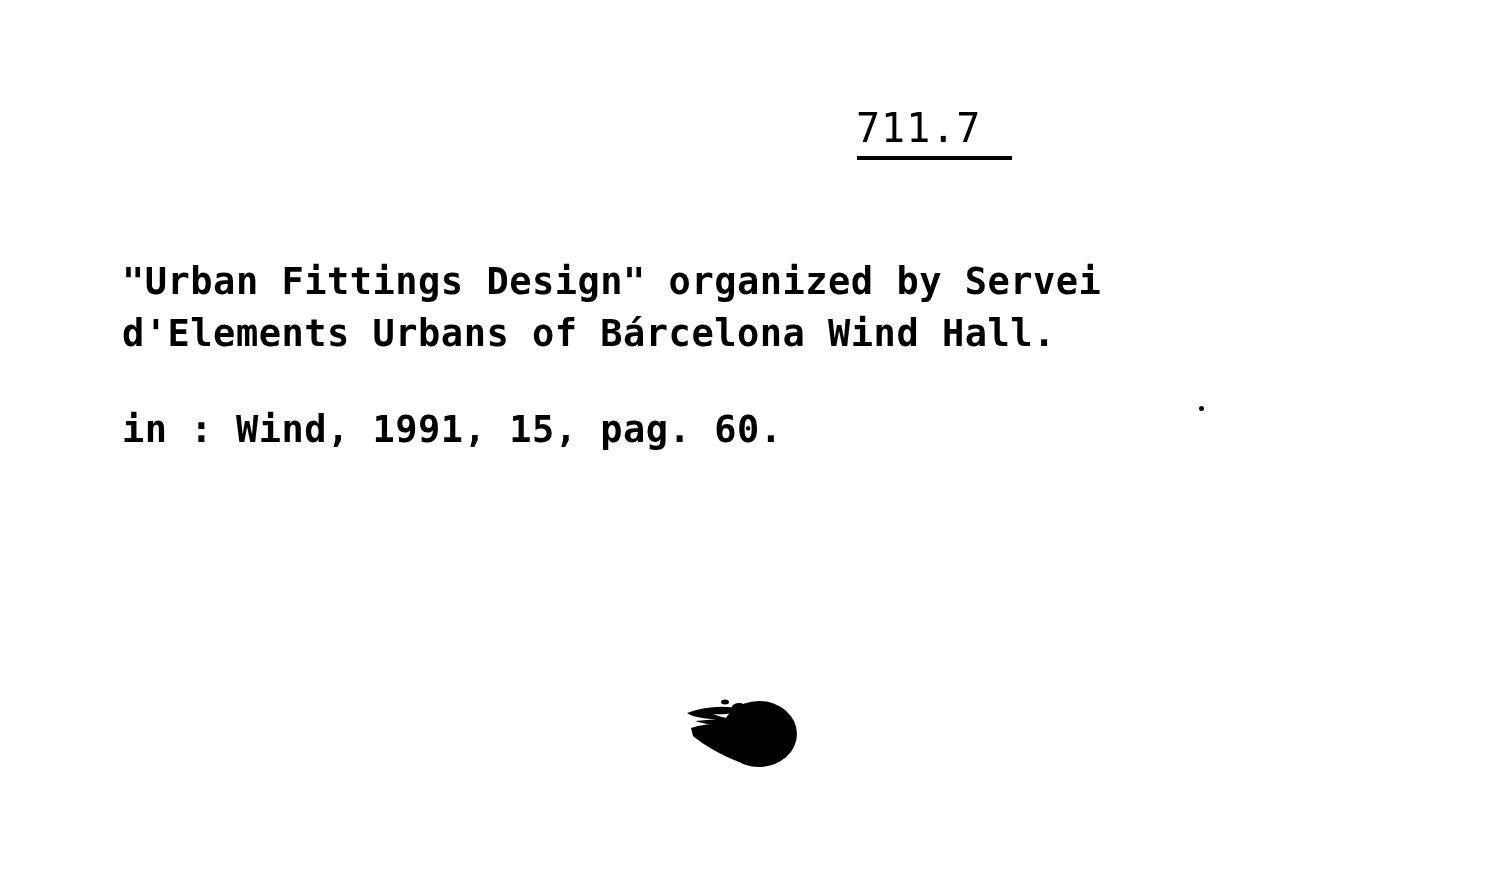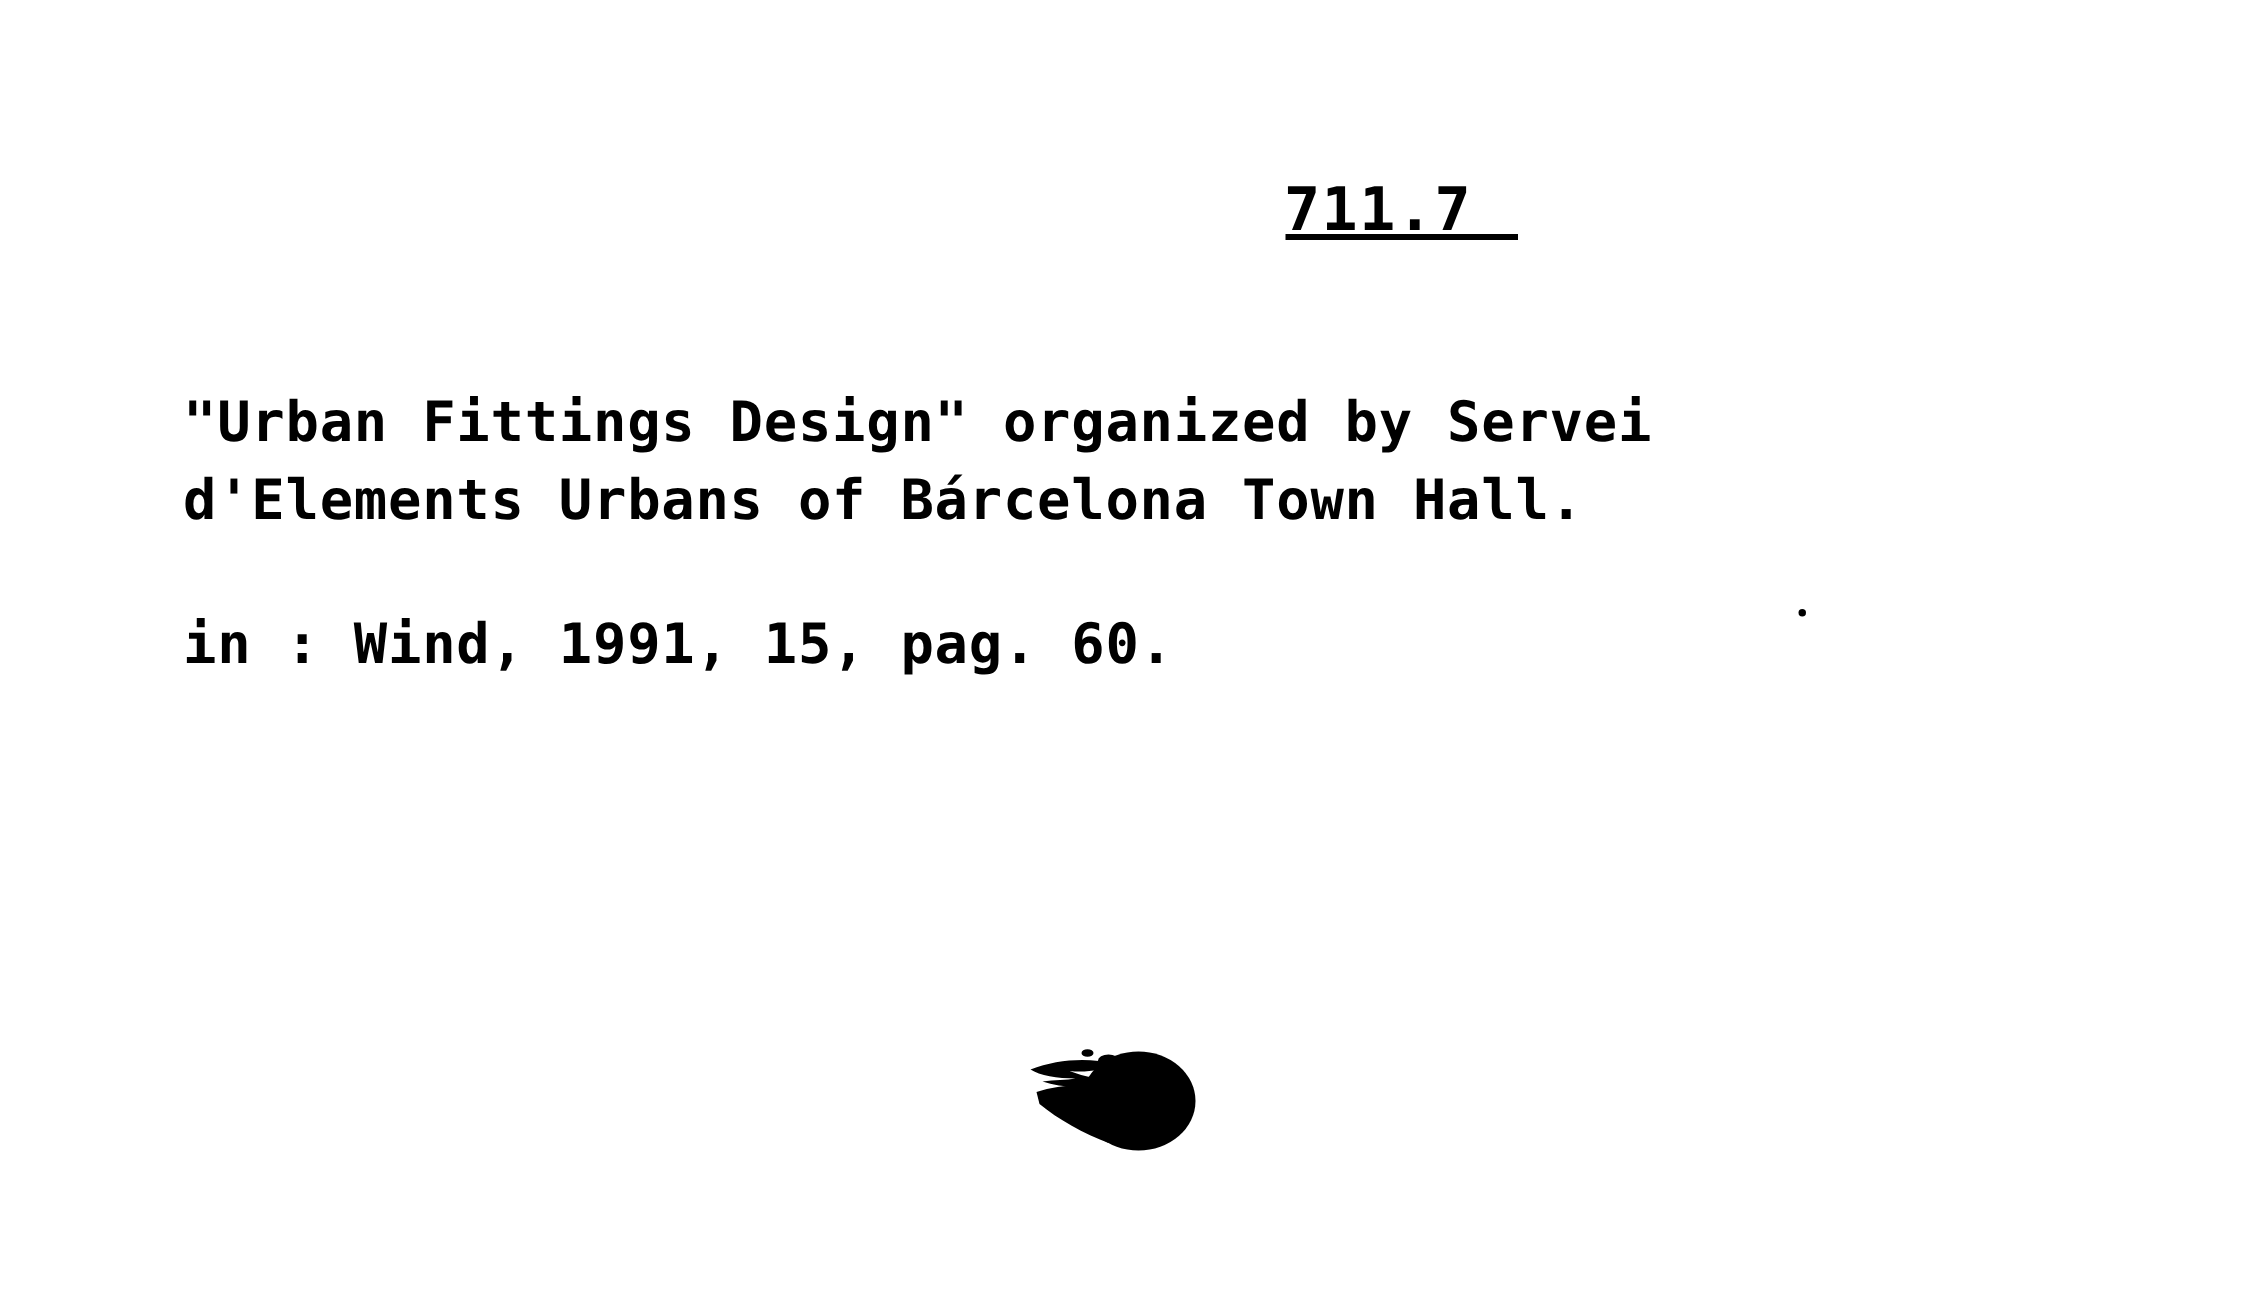--- a/index.html
+++ b/index.html
@@ -19,24 +19,24 @@
   .page {
     position: absolute;
     inset: 0;
     background: #ffffff;
   }
 
   
   .classmark {
     position: absolute;
     left: 856px;
-    top: 120px;
+    top: 108px;
     font-size: 40px;
     letter-spacing: 1px;
-    font-weight: 700;
+    font-weight: 400;
     line-height: 1;
     white-space: pre;
     text-align: center;
   }
   .classmark-rule {
     position: absolute;
     left: 857px;
     top: 156px;
     width: 155px;
     height: 4px;
@@ -84,21 +84,21 @@
 </head>
 <body>
 
 <div class="page">
 
   <div class="classmark">711.7</div>
   <div class="classmark-rule"></div>
 
   <div class="body-block">
     <div class="body-line">"Urban Fittings Design" organized by Servei</div>
-    <div class="body-line">d'Elements Urbans of Bárcelona Town Hall.</div>
+    <div class="body-line">d'Elements Urbans of Bárcelona Wind Hall.</div>
   </div>
 
   <div class="body-block second">
     <div class="body-line">in : Wind, 1991, 15, pag. 60.</div>
   </div>
 
   <div class="fleck"></div>
 
   <div class="blot-wrap">
     <svg width="160" height="100" viewBox="0 0 160 100" aria-hidden="true">

